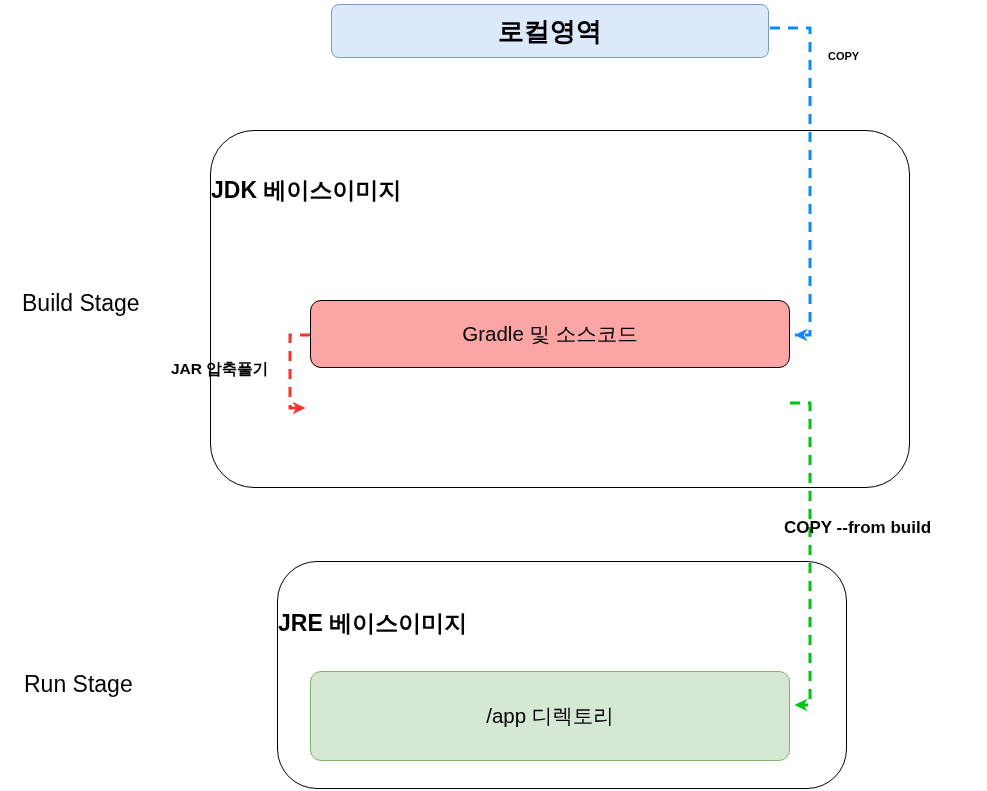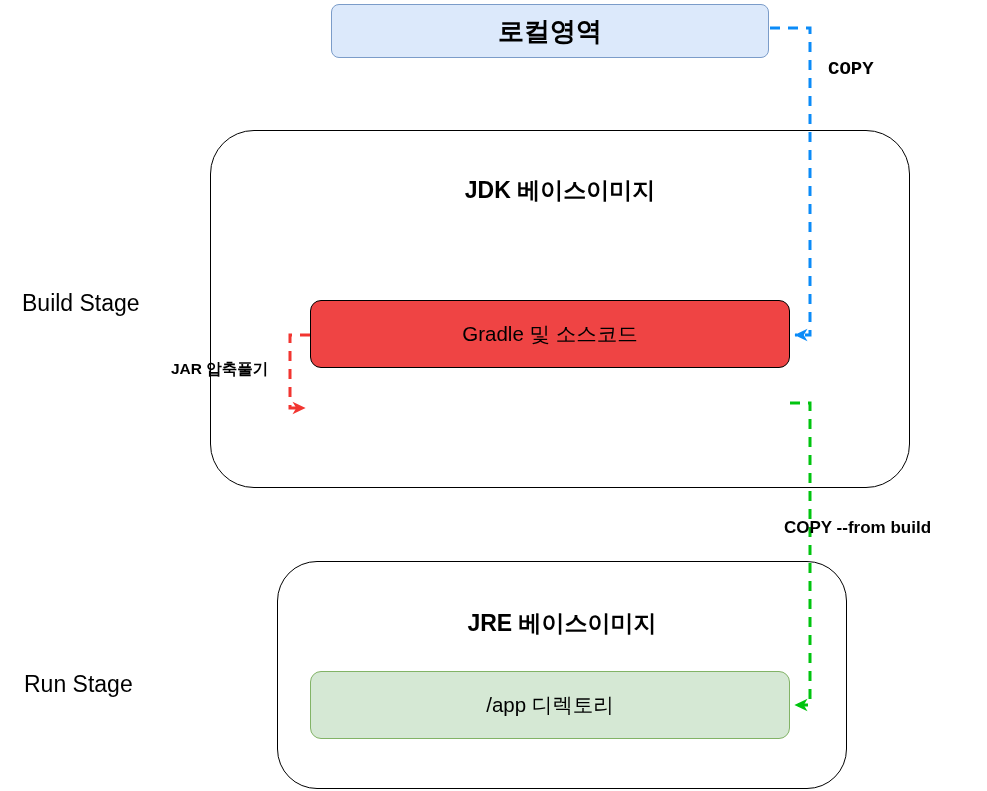--- a/index.html
+++ b/index.html
@@ -17,39 +17,39 @@
   .canvas{position:relative;width:987px;height:791px;background:#fff;overflow:hidden;}
   .abs{position:absolute;}
   .box{display:flex;align-items:center;justify-content:center;text-align:center;}
 
   .local-box{left:331px;top:4px;width:438px;height:54px;border:1.5px solid var(--local-stroke);
     background:var(--local-fill);border-radius:8px;font-size:26px;font-weight:600;z-index:2;}
 
   .stage-container{border:1.6px solid var(--container-stroke);background:transparent;z-index:1;}
   .jdk-container{left:210px;top:130px;width:700px;height:358px;border-radius:44px;}
   .jre-container{left:277px;top:561px;width:570px;height:228px;border-radius:40px;}
-  .container-title{position:absolute;left:0;right:0;text-align:center;font-size:23px;font-weight:700;}
+  .container-title{position:absolute;left:0;right:0;font-size:23px;font-weight:700;}
   .jdk-container .container-title{top:44px;}
   .jre-container .container-title{top:46px;}
 
   .stage-label{font-size:23px;z-index:2;}
   .build-stage-label{left:22px;top:282px;margin-top:8px;}
   .run-stage-label{left:24px;top:671px;}
 
   .path-caption{left:318px;top:266px;font-size:17.5px;z-index:2;}
 
   .inner-box{width:480px;border-radius:11px;font-size:20.5px;z-index:2;}
-  .gradle-box{left:310px;top:300px;height:68px;background:#ef4444;border:1.5px solid #000;}
+  .gradle-box{left:310px;top:300px;height:68px;background:#fca5a5;border:1.5px solid #000;}
   .dependency-box{left:310px;top:371px;height:70px;background:var(--dependency-fill);
     border:1.5px solid var(--dependency-stroke);}
-  .app-box{left:310px;top:671px;height:68px;background:var(--app-fill);
+  .app-box{left:310px;top:671px;height:90px;background:var(--app-fill);
     border:1.5px solid var(--app-stroke);}
 
   .arrow-label{font-weight:700;z-index:3;white-space:nowrap;}
-  .copy-label{left:828px;top:58px;font-size:19px;font-family:Liberation Mono, monospace;}
+  .copy-label{left:828px;top:50px;font-size:11px;}
   .copy-from-label{left:784px;top:518px;font-size:17px;}
   .jar-label{left:171px;top:359px;font-size:15.5px;}
 
   svg.arrow-layer{position:absolute;left:0;top:0;width:987px;height:791px;z-index:3;pointer-events:none;}
   .dashed-edge{fill:none;stroke-width:3;stroke-dasharray:10 8;}
   .edge-copy{stroke:var(--arrow-copy-local-to-build);}
   .edge-jar{stroke:var(--arrow-jar-unzip);}
   .edge-from{stroke:var(--arrow-copy-from-build);}
 </style>
 </head>

